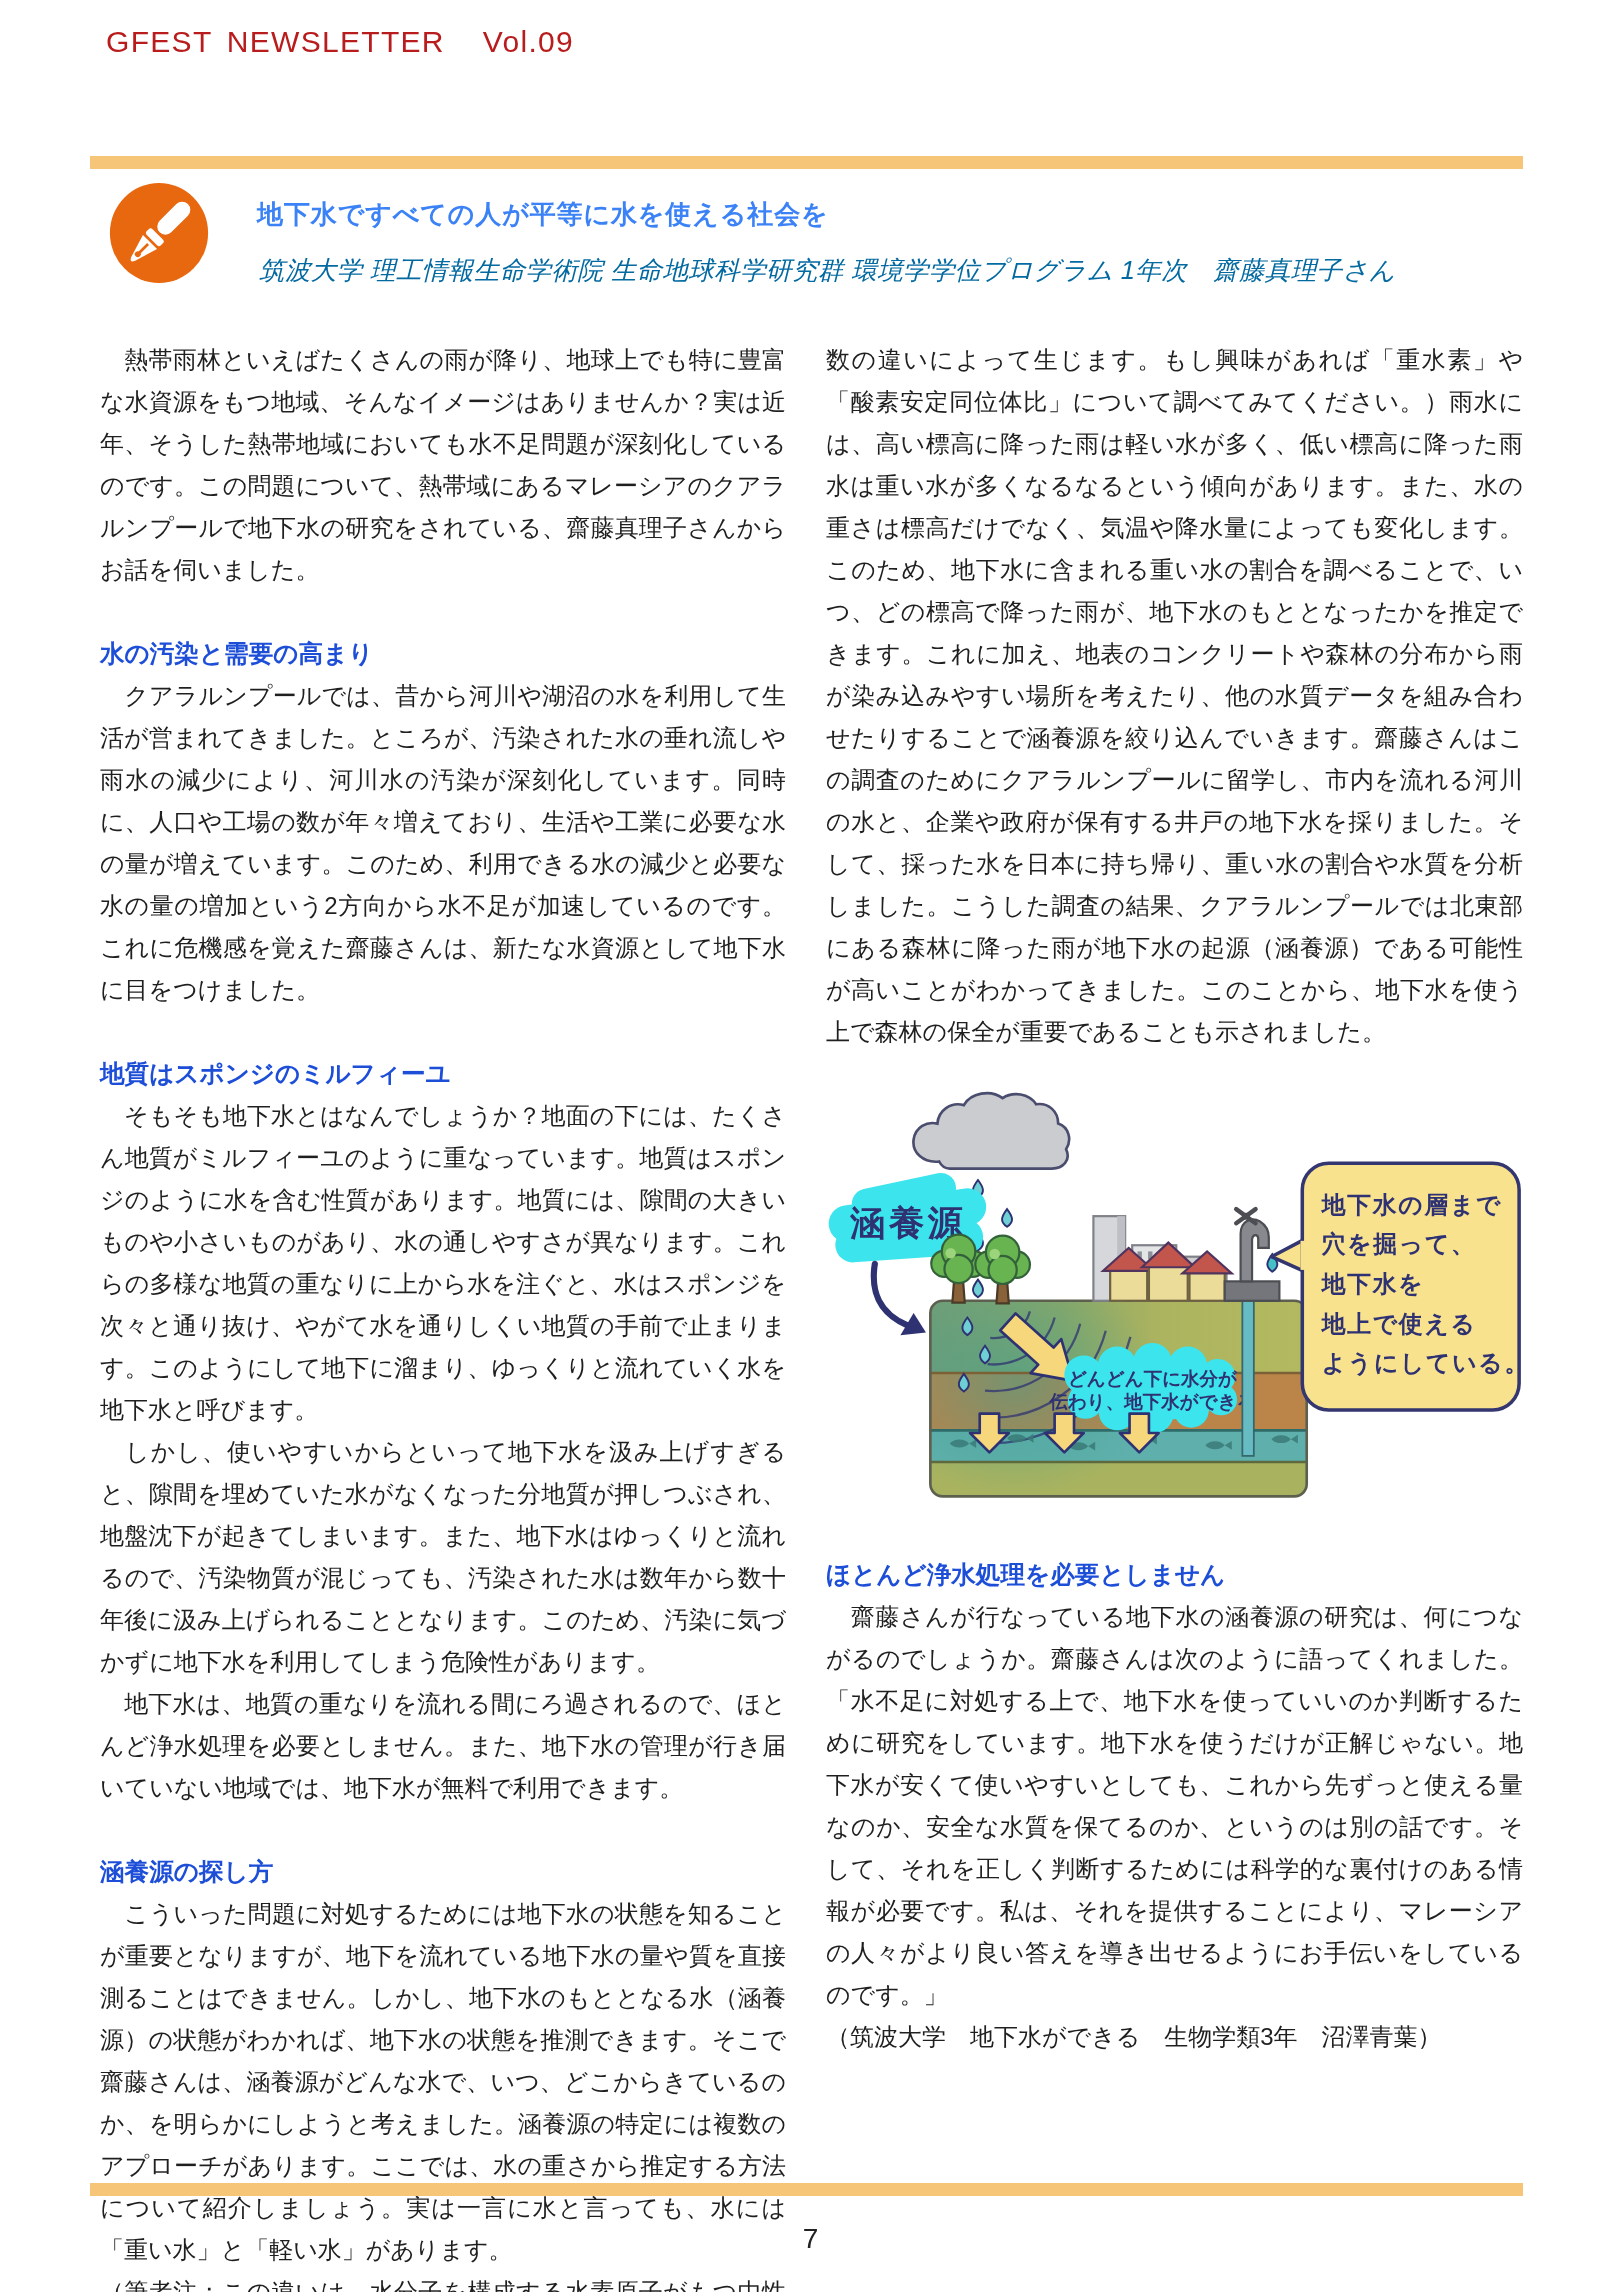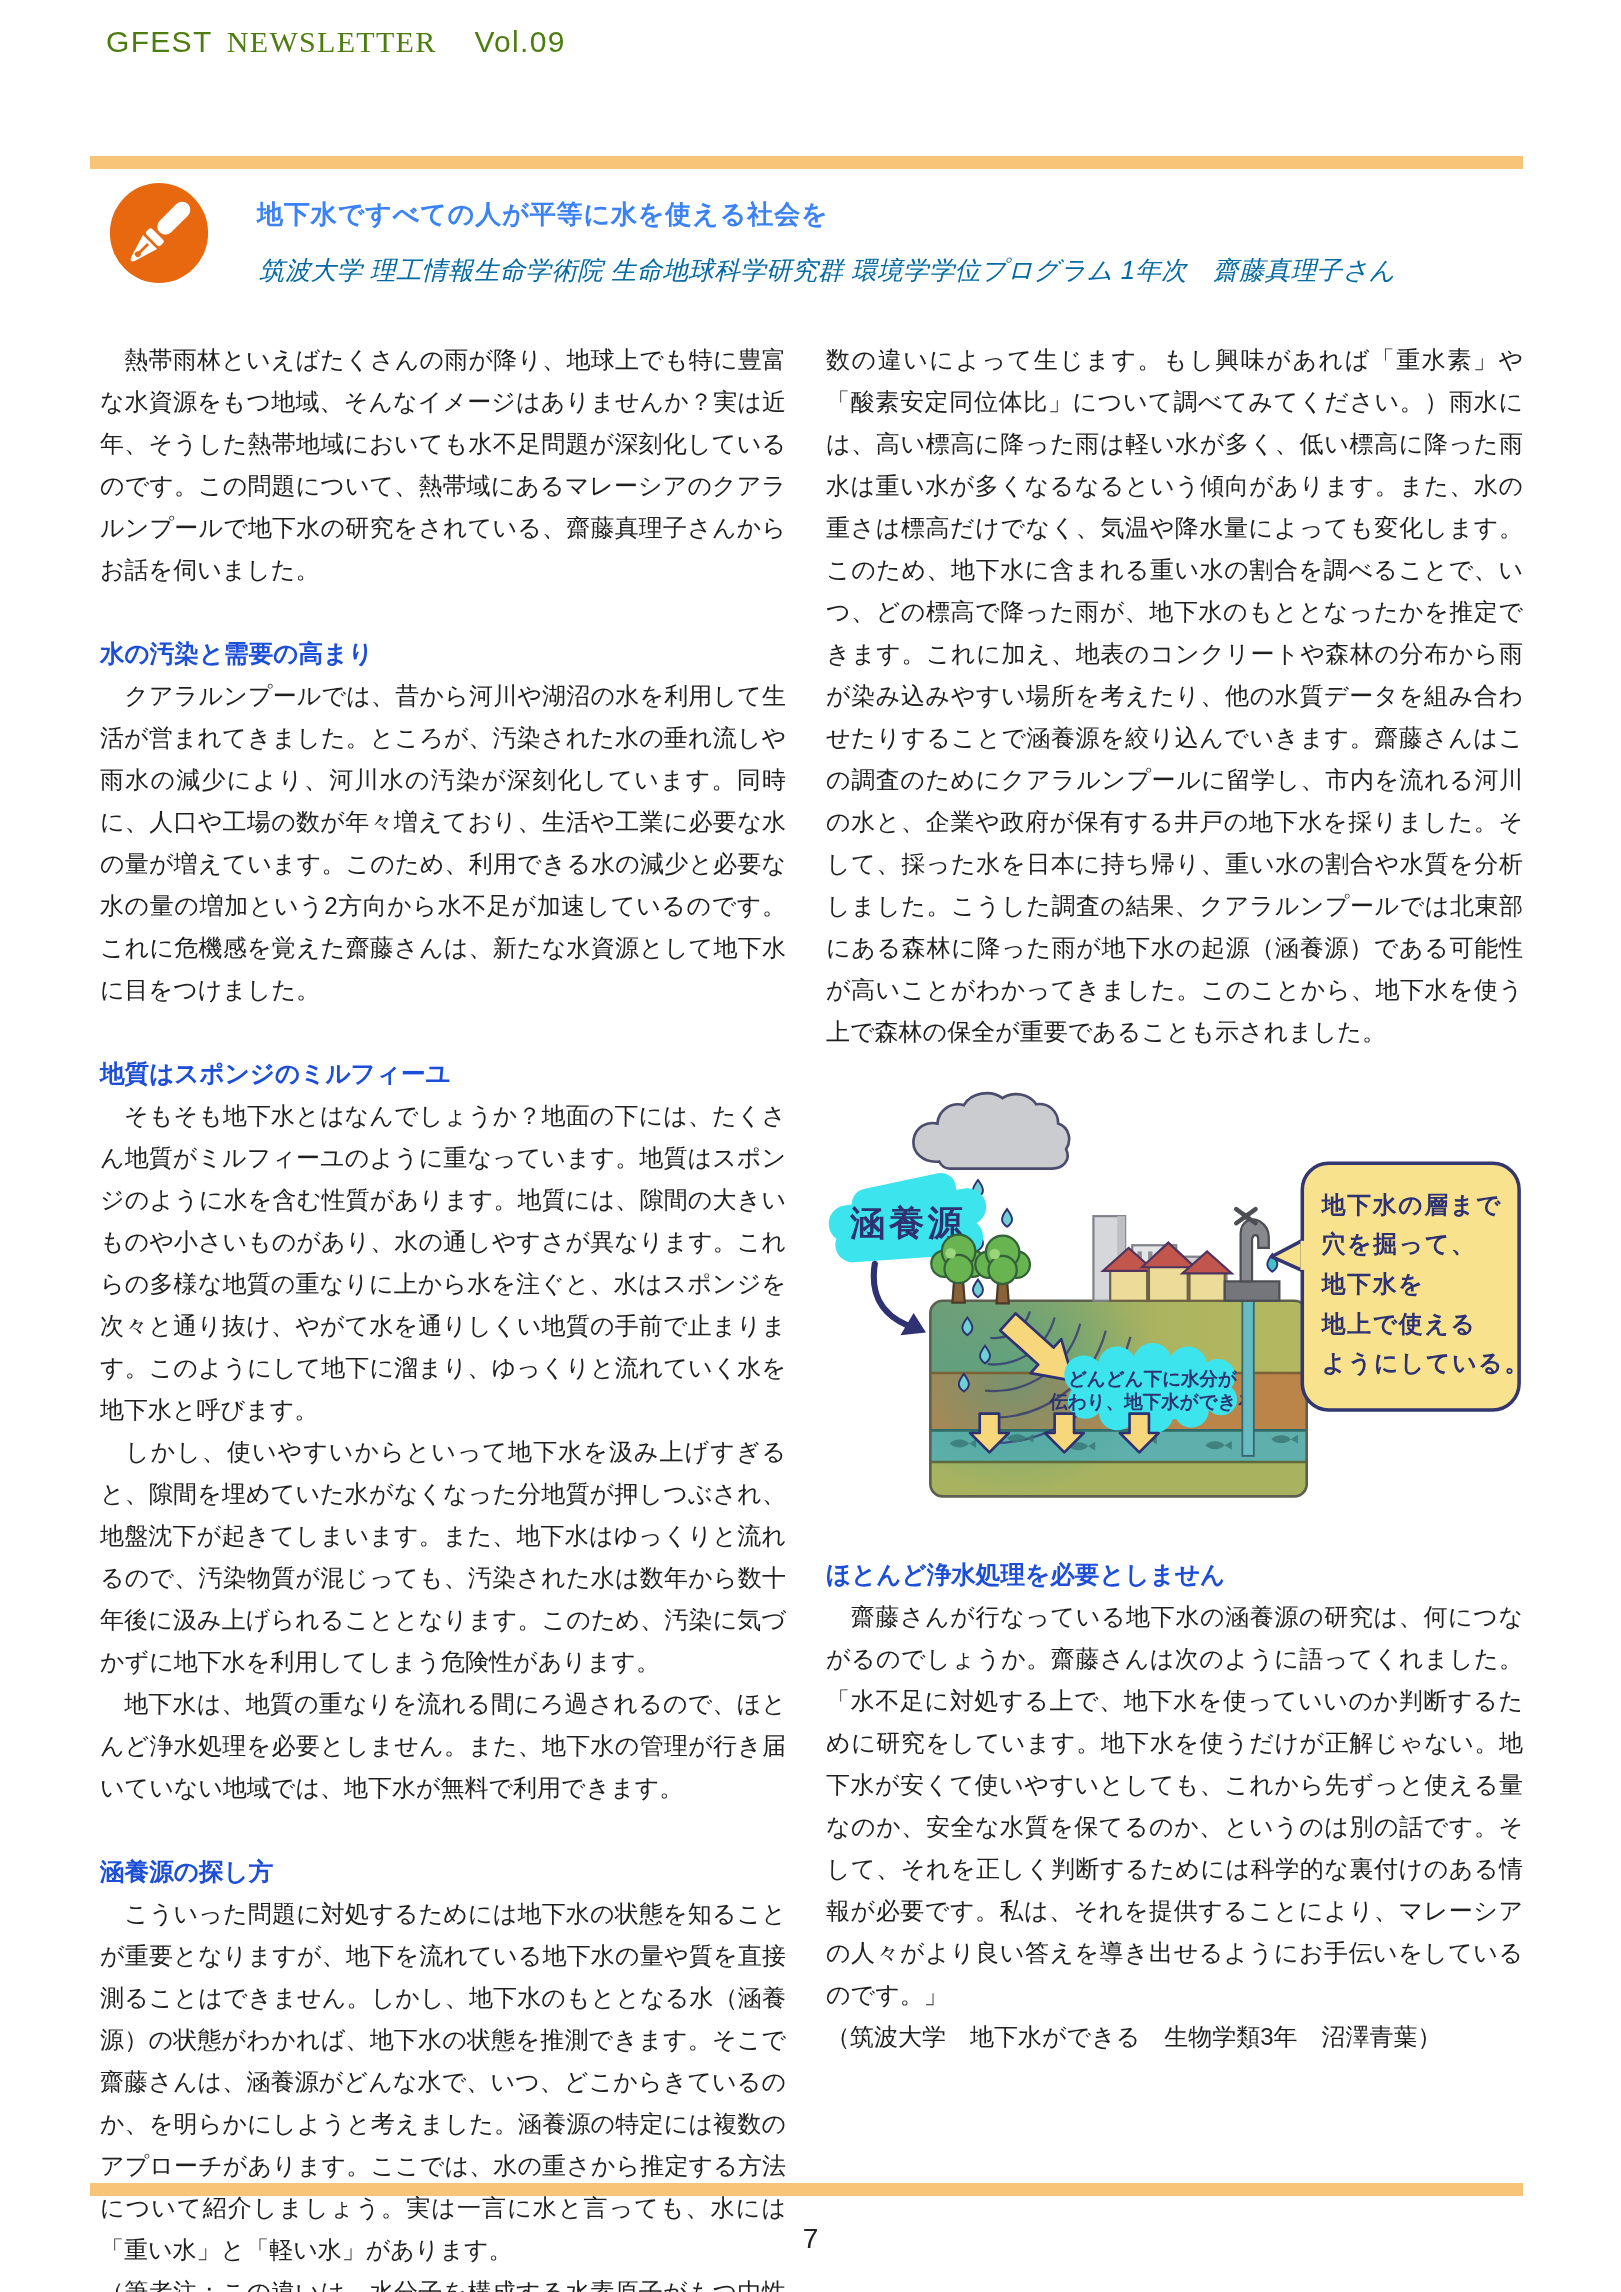--- a/index.html
+++ b/index.html
@@ -11,24 +11,24 @@
     --bubble:#f9e28e;
   }
   *{box-sizing:border-box;}
   html,body{margin:0;padding:0;}
   body{
     width:1621px;height:2293px;position:relative;background:#ffffff;
     font-family:"Liberation Sans","DejaVu Sans",sans-serif;color:var(--ink);
     overflow:hidden;
   }
   .masthead{
-    position:absolute;left:106px;top:25px;font-size:30px;color:#4d7c0f;
+    position:absolute;left:106px;top:25px;font-size:30px;color:#b91c1c;
     letter-spacing:1.3px;display:flex;align-items:baseline;
   }
-  .masthead .sp1{margin-left:14.3px;font-family:Liberation Serif, serif;}
+  .masthead .sp1{margin-left:14.3px;}
   .masthead .sp2{margin-left:38px;}
   .bar{position:absolute;left:90px;width:1433px;height:12.5px;background:var(--accent);}
   .bar-top{top:156px;}
   .bar-bottom{top:2183px;}
   .article-icon{position:absolute;left:109px;top:182px;width:100px;height:102px;}
   .article-title{
     position:absolute;left:257px;top:197px;font-size:26px;font-weight:bold;color:#3b82f6;
     letter-spacing:0.9px;white-space:nowrap;
   }
   .article-subtitle{

